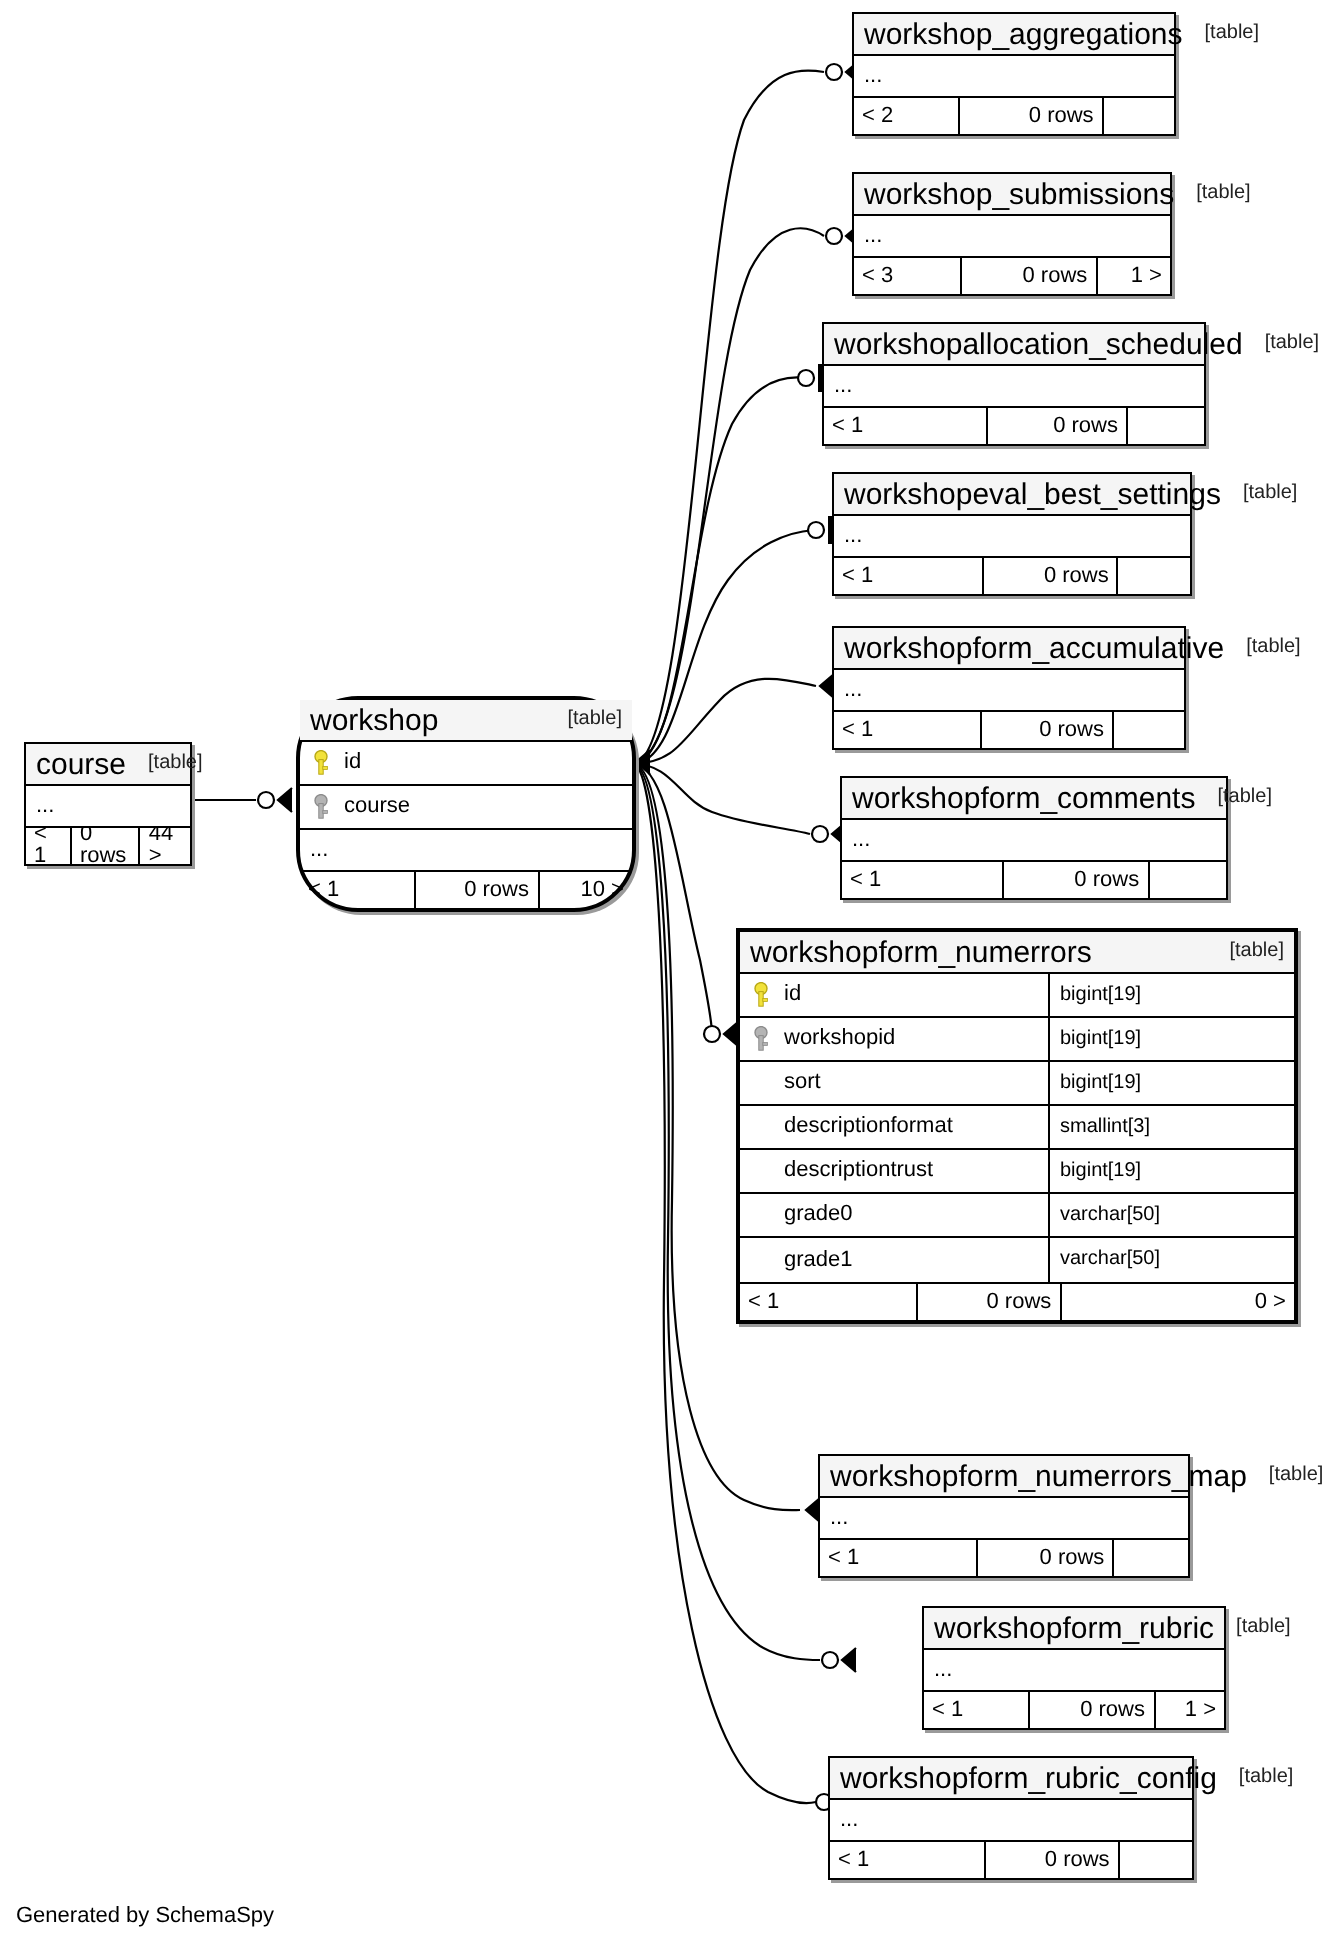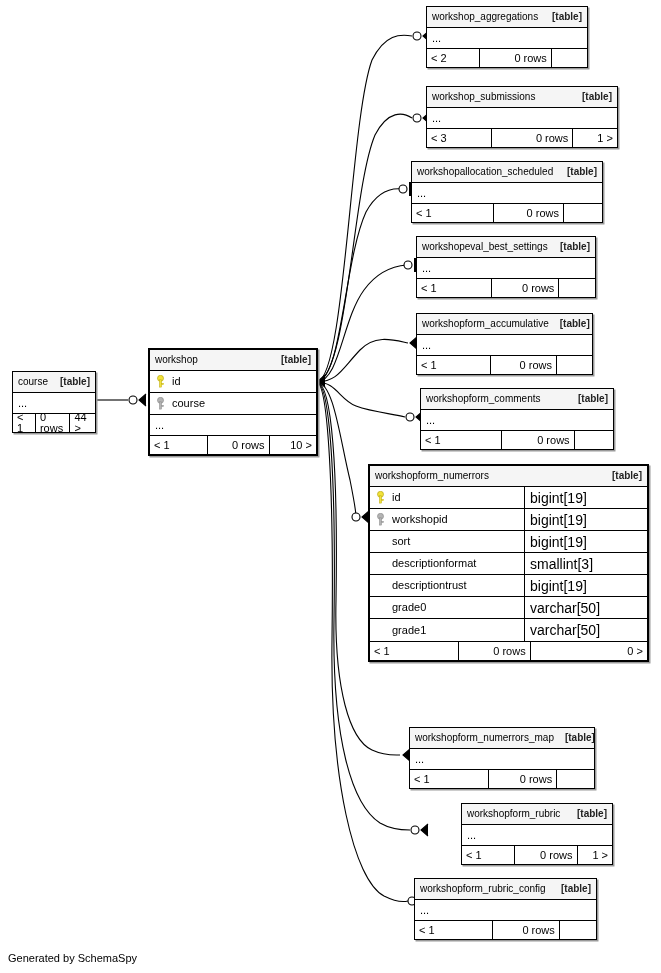--- a/index.html
+++ b/index.html
@@ -38,22 +38,22 @@
   .tbl-hdr {
     display: flex;
     align-items: center;
     justify-content: space-between;
     background: #f5f5f5;
     border-bottom: 1px solid #000;
     padding: 0 5px;
     height: 21px;
     white-space: nowrap;
   }
-  .tbl-name { font-size: 10px; }
-  .tbl-tag  { font-size: 10px; color: #222; padding-left: 11px; font-weight: bold; }
+  .tbl-name { font-size: 15px; }
+  .tbl-tag  { font-size: 10px; color: #222; padding-left: 11px; }
 
   .tbl-rows { display: block; }
 
   .row {
     display: flex;
     align-items: center;
     height: 22px;
     border-bottom: 1px solid #000;
     padding: 0 5px;
     white-space: nowrap;
@@ -67,21 +67,21 @@
     display: flex;
     align-items: center;
   }
   .row-type {
     flex: 0 0 auto;
     border-left: 1px solid #000;
     height: 100%;
     display: flex;
     align-items: center;
     padding-left: 5px;
-    font-size: 14px;
+    font-size: 10px;
     margin-left: 12px;
   }
 
   
   .keyicon {
     display: inline-block;
     width: 11px;
     height: 13px;
     margin-right: 6px;
     flex: 0 0 auto;
@@ -187,21 +187,21 @@
         <span class="row-col">...</span>
       </div>
     </div>
     <div class="tbl-foot">
       <div class="foot-cell foot-left" style="width:33%">&lt; 2</div>
       <div class="foot-cell foot-center" style="width:45%">0 rows</div>
       <div class="foot-cell foot-right" style="width:22%"></div>
     </div>
   </div>
 
-  <div class="tbl" style="left:426px; top:86px; width:192px;">
+  <div class="tbl" style="left:426px; top:86px; width:160px;">
     <div class="tbl-hdr">
       <span class="tbl-name">workshop_submissions</span>
       <span class="tbl-tag">[table]</span>
     </div>
     <div class="tbl-rows">
       <div class="row ellipsis">
         <span class="row-col">...</span>
       </div>
     </div>
     <div class="tbl-foot">
@@ -408,21 +408,21 @@
         <span class="row-col">...</span>
       </div>
     </div>
     <div class="tbl-foot">
       <div class="foot-cell foot-left" style="width:43%">&lt; 1</div>
       <div class="foot-cell foot-center" style="width:37%">0 rows</div>
       <div class="foot-cell foot-right" style="width:20%"></div>
     </div>
   </div>
 
-  <div class="tbl thick" style="left:148px; top:348px; width:170px;">
+  <div class="tbl thick" style="left:148px; top:348px; width:170px;border-radius:31px;">
     <div class="tbl-hdr">
       <span class="tbl-name">workshop</span>
       <span class="tbl-tag">[table]</span>
     </div>
     <div class="tbl-rows">
       <div class="row">
         <span class="row-col">
           <span class="keyicon">
             <svg width="11" height="13" viewBox="0 0 11 13">
                 <circle cx="5.5" cy="3.3" r="3" fill="#f2e23a" stroke="#b8a815" stroke-width="0.7"></circle>

